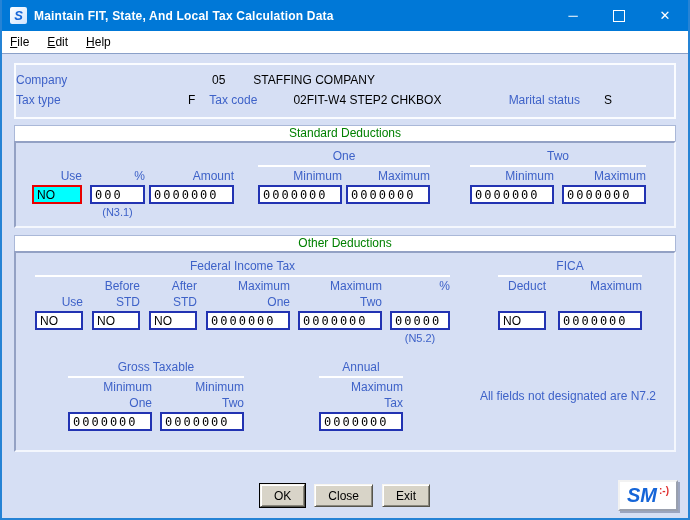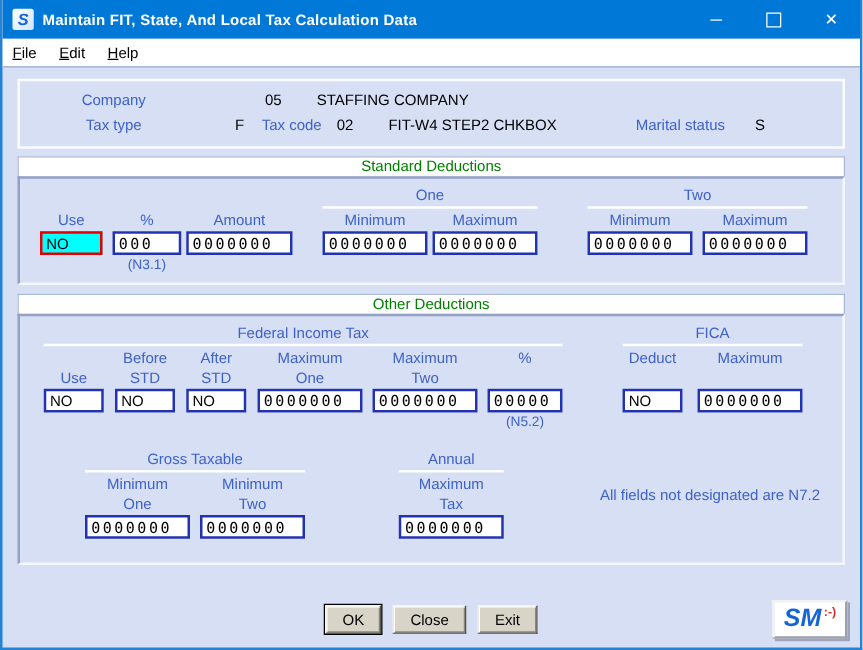--- a/index.html
+++ b/index.html
@@ -22,37 +22,37 @@
     border-bottom:1px solid #8aa0c8;}
   .menu-item{padding:0 9px;}
   .menu-item:first-child{padding-left:8px;}
   .acc{text-decoration:underline;}
   
   .client{padding-top:9px;}
   .blue{color:#3e62c8;}
   
   .info-panel{margin:0 12px;border:2px solid #fafcff;padding:5px 0 7px;}
   .info-row{display:flex;align-items:center;height:20px;font-size:12px;}
-  .lbl-box{width:150px;text-align:center;flex:none;}
+  .lbl-box{width:150px;text-align:left;flex:none;}
   .val{color:#000;}
   
   .section{margin:6px 12px 0;}
   .band{background:#fff;height:15px;line-height:15px;text-align:center;color:#008000;font-size:12px;
     border:1px solid #aab8d8;border-bottom:none;}
   .section-body{border:2px solid;border-color:#93a1c4 #f4f7fd #f4f7fd #93a1c4;}
   .grid{display:grid;font-size:12px;}
   .sd-grid{grid-template-columns:16px 50px 8px 55px 4px 85px 24px 84px 4px 84px 40px 84px 8px 84px;
     grid-template-rows:15px 5px 16px 20px 15px;padding:6px 0;}
   .oda-grid{grid-template-columns:19px 48px 9px 48px 9px 48px 9px 84px 8px 84px 8px 60px 48px 48px 12px 84px;
     grid-template-rows:15px 5px 16px 16px 20px 15px;padding-top:6px;}
   .odb-grid{grid-template-columns:38px 84px 8px 84px 75px 84px 40px 250px;
     grid-template-rows:15px 5px 16px 16px 20px;margin-top:14px;padding-bottom:18px;padding-left:14px;}
   .group-label{text-align:center;color:#3e62c8;}
   .uline{height:2px;background:#fff;align-self:start;margin-top:1px;}
-  .col-label{text-align:center;color:#3e62c8;line-height:15px;}
+  .col-label{text-align:right;color:#3e62c8;line-height:15px;}
   .note{text-align:center;color:#3e62c8;font-size:11px;line-height:14px;}
   .free-note{color:#3e62c8;font-size:12px;display:flex;align-items:center;justify-content:center;}
   
   .field{box-sizing:border-box;height:19px;width:100%;min-width:0;border:2px solid #2233b2;background:#fff;
     padding:0 3px;outline:none;}
   .field.num{font-family:"DejaVu Sans Mono",monospace;font-size:12px;text-align:left;letter-spacing:2px;}
   .field.txt{font-family:"Liberation Sans",sans-serif;font-size:12px;text-align:left;}
   .use-field{background:#00ffff;border-color:#e80000;}
   
   .btn-row{position:relative;margin-top:32px;display:flex;justify-content:center;gap:9px;}
@@ -98,22 +98,22 @@
     <div class="info-panel">
       <div class="info-row">
         <span class="lbl-box blue">Company</span>
         <span class="val" style="margin-left:46px;">05</span>
         <span class="val" style="margin-left:28px;">STAFFING COMPANY</span>
       </div>
       <div class="info-row">
         <span class="lbl-box blue">Tax type</span>
         <span class="val" style="margin-left:22px;">F</span>
         <span class="blue" style="margin-left:14px;">Tax code</span>
-        <span class="val" style="margin-left:12px;">02</span>
-        <span class="val" style="margin-left:28px;">FIT-W4 STEP2 CHKBOX</span>
+        <span class="val" style="margin-left:36px;">02</span>
+        <span class="val" style="">FIT-W4 STEP2 CHKBOX</span>
         <span class="blue" style="margin-left:auto;text-align:right;">Marital status</span>
         <span class="val" style="margin-left:24px;margin-right:62px;">S</span>
       </div>
     </div>
 
     <div class="section">
       <div class="band">Standard Deductions</div>
       <div class="section-body">
         <div class="grid sd-grid">
           <div class="group-label" style="grid-row:1;grid-column:8/11;">One</div>

